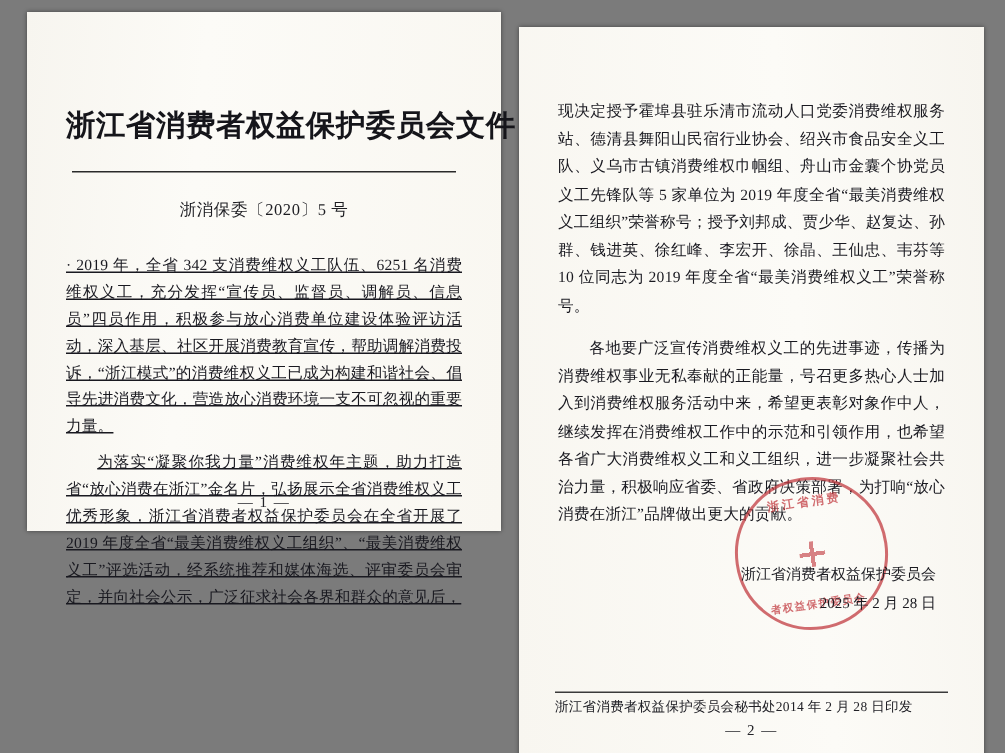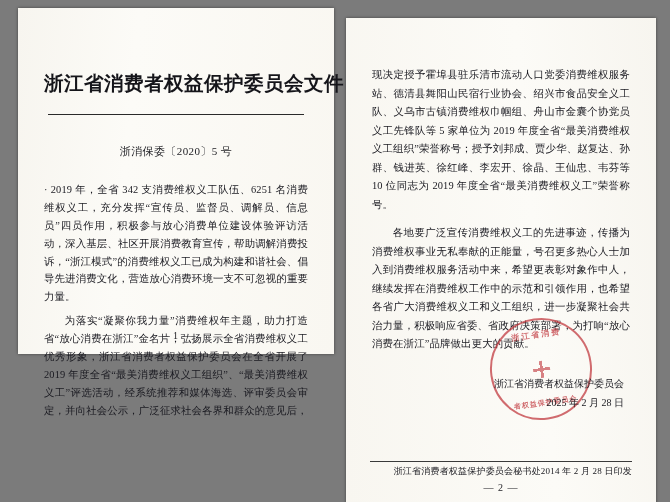--- a/index.html
+++ b/index.html
@@ -51,21 +51,21 @@
   }
   .title-rule {
     height: 1px;
     background: #2a2a2a;
     margin: 17px 4px 0 4px;
   }
   .doc-number {
     text-align: center;
     font-size: 11px;
     color: #1d1d22;
-    margin-top: 29px;
+    margin-top: 17px;
     letter-spacing: 0.4px;
   }
   .subject {
     text-align: center;
     font-size: 11.5px;
     font-weight: bold;
     color: #131318;
     line-height: 1.75;
     margin-top: 22px;
     letter-spacing: 0.2px;
@@ -77,20 +77,21 @@
     letter-spacing: 0.3px;
   }
   .para {
     font-size: 10.4px;
     color: #191920;
     line-height: 1.72;
     text-align: justify;
     text-justify: inter-ideograph;
     margin-top: 6px;
     letter-spacing: 0.15px;
+    text-decoration: underline;
   }
   .para.indent {
     text-indent: 2em;
   }
   .page-num {
     position: absolute;
     bottom: 13px;
     left: 0;
     right: 0;
     text-align: center;
@@ -160,21 +161,21 @@
     left: 24px; right: 24px;
     bottom: 44px;
     height: 1px;
     background: #3a3a3a;
   }
   .footer-row {
     position: absolute;
     left: 24px; right: 24px;
     bottom: 28px;
     display: flex;
-    justify-content: flex-end;
+    justify-content: flex-start;
     font-size: 9px;
     color: #202026;
     letter-spacing: 0.2px;
   }
 </style>
 </head>
 <body>
 
 <div class="scan" id="page-left">
   <div class="inner">

